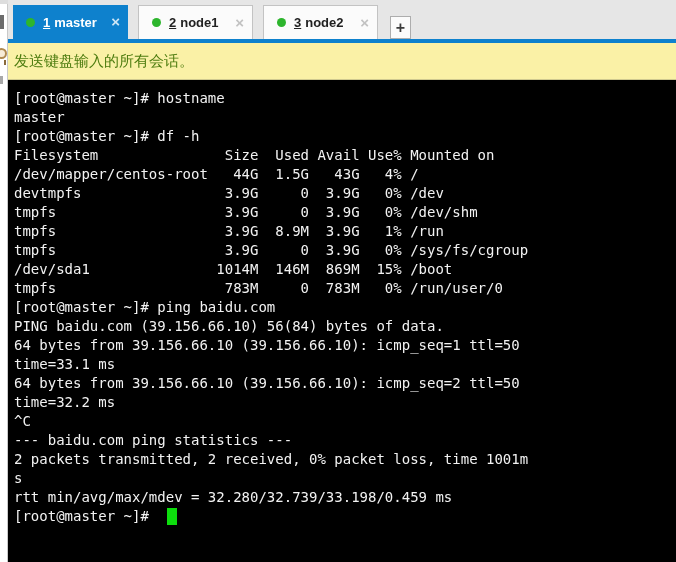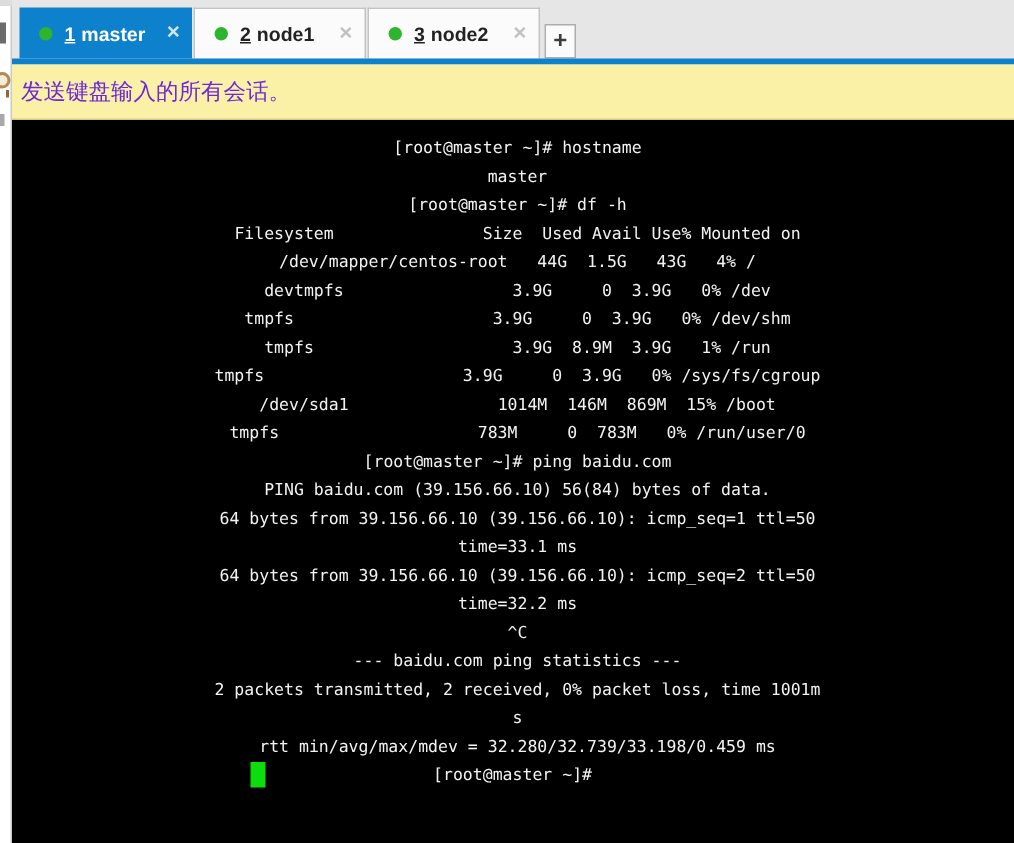--- a/index.html
+++ b/index.html
@@ -13,21 +13,21 @@
   .strip-cap { position: absolute; left: 0; top: 0; width: 8px; height: 4px; background: #dddddd; }
   .frag1 { position: absolute; left: 0; top: 15px; width: 4px; height: 14px; background: #6b6b6b; }
   .frag-mag { position: absolute; left: -4px; top: 48px; width: 11px; height: 11px;
     border: 2px solid #b08a4f; border-radius: 50%; background: #f7ecd8; }
   .frag-mag-handle { position: absolute; left: 4px; top: 60px; width: 2px; height: 5px; background: #8a6a3a; }
   .frag3 { position: absolute; left: 0; top: 76px; width: 3px; height: 8px; background: #a8a8a8; }
 
   
   .tabbar { position: absolute; left: 8px; top: 0; width: 668px; height: 39px;
     background: #e6e6e6; display: flex; align-items: flex-end; padding-left: 5px; }
-  .tab { position: relative; width: 115px; height: 34px; margin-right: 1px;
+  .tab { position: relative; width: 115px; height: 34px; margin-right: 10px;
     display: flex; align-items: center; padding: 0 24px 0 13px; cursor: default; }
   .tab.inactive { background: #fbfbfb; border: 1px solid #c3c3c3; border-bottom: none; color: #222222; font-weight: bold; }
   .tab.active { background: var(--accent_blue); color: #ffffff; font-weight: bold; }
   .dot { width: 9px; height: 9px; border-radius: 50%; background: var(--session_green);
     margin-right: 8px; flex: 0 0 auto; }
   .tab-label { font-size: 13px; white-space: nowrap; }
   .tab-num { text-decoration: underline; }
   .tab-name { margin-left: 4px; }
   .tab-close { position: absolute; right: 8px; top: 50%; transform: translateY(-54%);
     font-size: 15px; line-height: 1; cursor: pointer; }
@@ -37,28 +37,28 @@
     border: 1px solid #adadad; color: #3c3c3c; font-size: 16px; font-weight: bold;
     display: flex; align-items: center; justify-content: center; cursor: pointer; }
 
   .tab-underline { position: absolute; left: 8px; top: 39px; width: 668px; height: 4px;
     background: var(--accent_blue); }
 
   
   .notice { position: absolute; left: 8px; top: 43px; width: 668px; height: 37px;
     background: var(--notice_yellow); border-bottom: 1px solid #cfc98f;
     display: flex; align-items: center; padding-left: 6px; }
-  .notice-text { font-size: 15px; color: #6d28d9; }
+  .notice-text { font-size: 15px; color: #4d7c0f; }
 
   
   .terminal { position: absolute; left: 8px; top: 80px; width: 668px; height: 482px;
     background: var(--terminal_bg); cursor: text; }
   .terminal pre { margin: 0; padding: 9px 0 0 6px;
     font-family: "DejaVu Sans Mono", "Liberation Mono", monospace;
-    font-size: 11px; line-height: 19px; color: var(--terminal_text); white-space: pre; text-align: center; }
+    font-size: 14px; line-height: 19px; color: var(--terminal_text); white-space: pre; }
   .cursor { position: absolute; left: 159px; top: 428px; width: 10px; height: 17px;
     background: var(--cursor_green); }
 </style>
 </head>
 <body>
 
 <div class="app">
 
   <div class="left-strip">
     <div class="strip-cap"></div>

